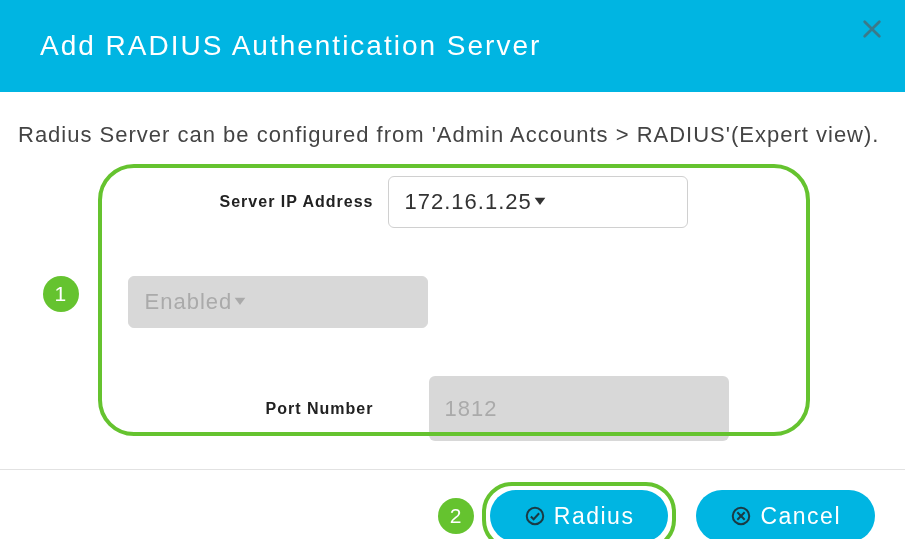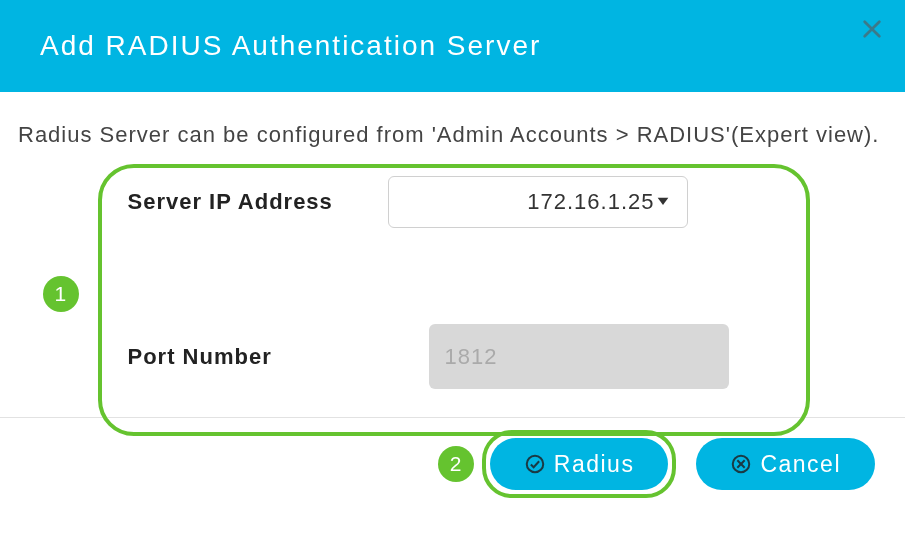--- a/index.html
+++ b/index.html
@@ -71,38 +71,39 @@
     font-weight: 500;
   }
   .form-row {
     display: flex;
     align-items: center;
     margin: 18px 0 48px 0;
   }
   .form-row:last-child { margin-bottom: 18px; gap: 41px; }
   .form-label {
     width: 260px;
+    text-align: right;
     font-weight: 700;
-    font-size: 22px;
+    font-size: 16px;
     color: #222222;
     padding-right: 14px;
     letter-spacing: 1px;
   }
   .select-box {
     width: 300px;
     height: 52px;
     border: 1px solid #d0d0d0;
     border-radius: 6px;
     padding: 0 16px;
     font-size: 22px;
     color: #333333;
     background: #ffffff;
     display: flex;
     align-items: center;
-    justify-content: flex-end;
+    justify-content: flex-start;
     letter-spacing: 1px;
   }
   .select-box.disabled {
     background: #d8d8d8;
     color: #aaaaaa;
     border-color: #d8d8d8;
   }
   .caret {
     display: inline-block;
   }
@@ -207,20 +208,28 @@
       <span>172.16.1.25</span>
       <span class="caret">
         <svg viewBox="0 0 24 24" fill="#333333">
             <polygon points="4,7 20,7 12,18"></polygon>
           </svg>
       </span>
     </div>
   </div>
 
   <div class="form-row">
+    <div class="select-box disabled">
+      <span>Enabled</span>
+      <span class="caret">
+        <svg viewBox="0 0 24 24" fill="#aaaaaa">
+            <polygon points="4,7 20,7 12,18"></polygon>
+          </svg>
+      </span>
+    </div>
   </div>
 
   <div class="form-row">
     <div class="form-label">Port Number</div>
     <div class="input-disabled">
       <span>1812</span>
     </div>
   </div>
 </div>
 

